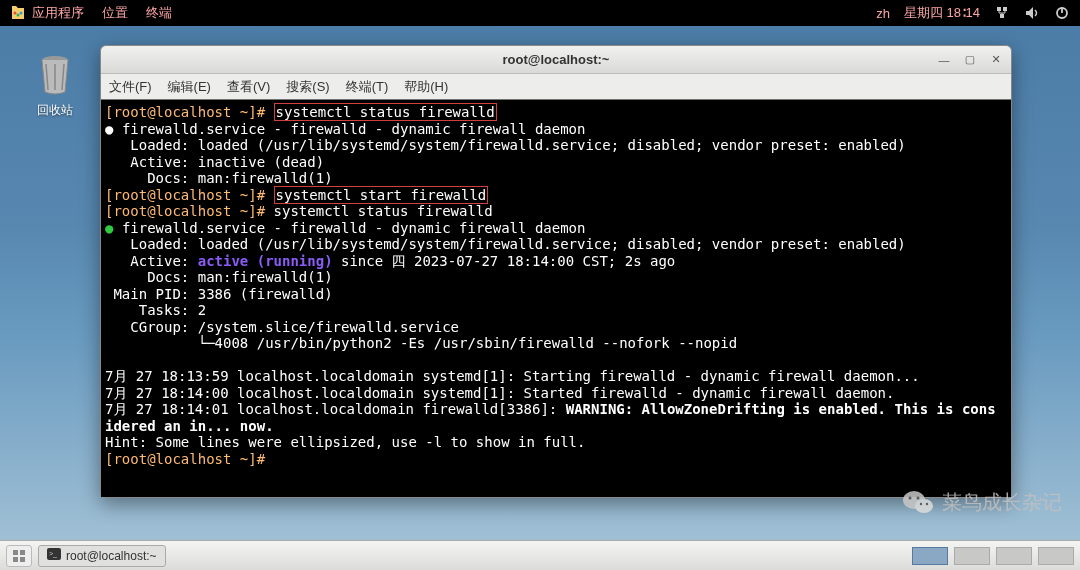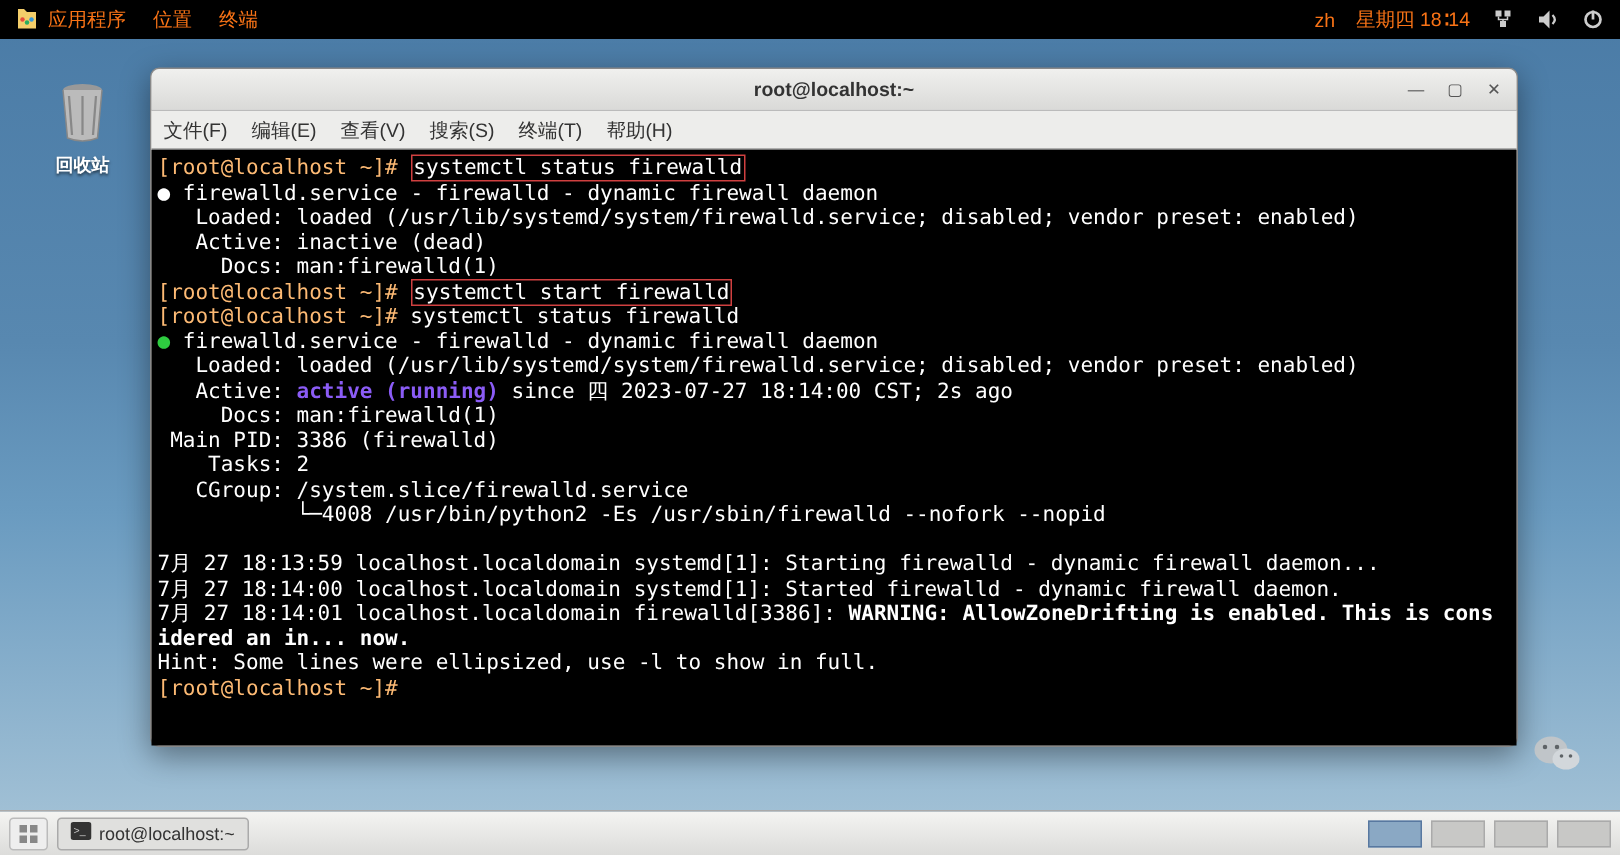--- a/index.html
+++ b/index.html
@@ -1,24 +1,24 @@
 <!DOCTYPE html>
 <html><head>
 <meta charset="utf-8">
 <style>
 * { margin: 0; padding: 0; box-sizing: border-box; }
 body { width: 1080px; height: 570px; font-family: sans-serif; overflow: hidden; background: linear-gradient(to bottom, #4a7ba6 0%, #5888b0 40%, #6a9bc0 60%, #a8c5d8 100%); position: relative; }
 
-.top-bar { height: 26px; background: #000; color: #f97316; display: flex; align-items: center; padding: 0 10px; font-size: 13px; position: relative; z-index: 100; }
+.top-bar { height: 26px; background: #000; color: #fca5a5; display: flex; align-items: center; padding: 0 10px; font-size: 13px; position: relative; z-index: 100; }
 .top-bar .app-icon { width: 16px; height: 16px; margin-right: 6px; }
 .top-bar .menu-item { margin-right: 18px; cursor: pointer; }
 .top-bar .right { margin-left: auto; display: flex; align-items: center; gap: 14px; }
 .top-bar .status-icon { display: inline-flex; }
 
-.desktop-icons { position: absolute; top: 50px; left: 20px; display: flex; flex-direction: column; gap: 4px; font-weight: bold; }
+.desktop-icons { position: absolute; top: 50px; left: 20px; display: flex; flex-direction: column; gap: 4px; }
 .desktop-icon { display: flex; flex-direction: column; align-items: center; width: 70px; cursor: pointer; }
 .desktop-icon-img { width: 48px; height: 48px; }
 .desktop-icon-label { color: #fff; font-size: 12px; margin-top: 4px; text-shadow: 0 1px 2px rgba(0,0,0,0.6); }
 
 .terminal-window { position: absolute; top: 45px; left: 100px; width: 912px; background: #e8e8e6; border: 1px solid #888; border-radius: 6px; box-shadow: 0 6px 20px rgba(0,0,0,0.4); }
 .title-bar { height: 28px; display: flex; align-items: center; justify-content: center; background: linear-gradient(#f0f0ee, #dadad8); border-radius: 6px 6px 0 0; position: relative; border-bottom: 1px solid #bbb; }
 .title-text { font-size: 13px; font-weight: bold; color: #333; }
 .window-controls { position: absolute; right: 6px; display: flex; gap: 8px; }
 .window-controls .btn { width: 18px; height: 16px; display: flex; align-items: center; justify-content: center; font-size: 11px; cursor: pointer; color: #555; }
 
@@ -139,20 +139,21 @@
 
 <div class="watermark">
   <svg class="wm-icon" viewBox="0 0 36 36">
       <ellipse cx="14" cy="16" rx="11" ry="9" fill="#c8c8c8"></ellipse>
       <ellipse cx="24" cy="22" rx="9" ry="7" fill="#ddd"></ellipse>
       <circle cx="10" cy="14" r="1.5" fill="#555"></circle>
       <circle cx="18" cy="14" r="1.5" fill="#555"></circle>
       <circle cx="21" cy="20" r="1.2" fill="#555"></circle>
       <circle cx="27" cy="20" r="1.2" fill="#555"></circle>
     </svg>
+  <span>菜鸟成长杂记</span>
 </div>
 
 <div class="task-bar">
   <div class="tb-btn">
     <svg width="14" height="14" viewBox="0 0 14 14">
         <rect x="1" y="1" width="5" height="5" fill="#888"></rect>
         <rect x="8" y="1" width="5" height="5" fill="#888"></rect>
         <rect x="1" y="8" width="5" height="5" fill="#888"></rect>
         <rect x="8" y="8" width="5" height="5" fill="#888"></rect>
       </svg>

